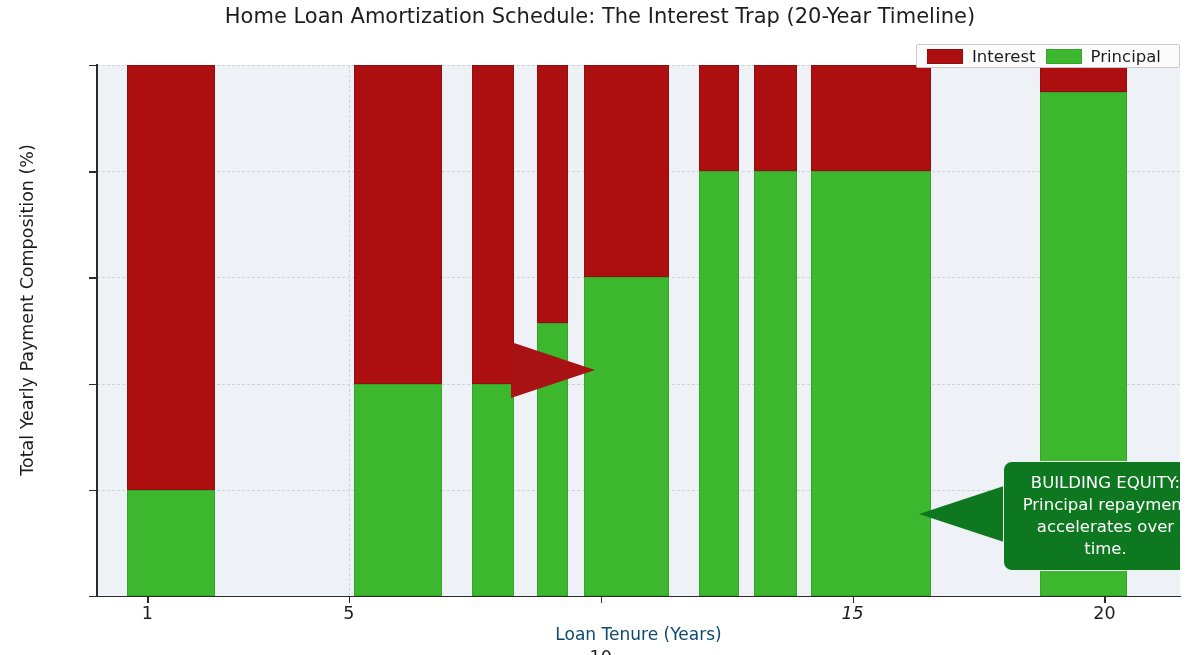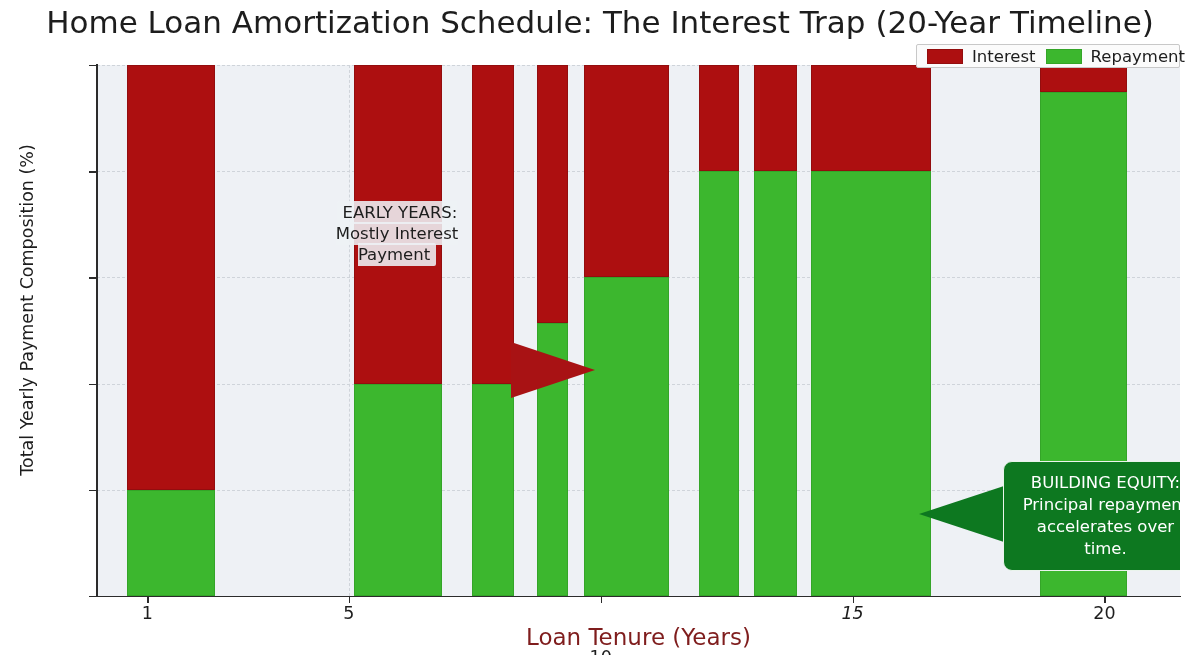--- a/index.html
+++ b/index.html
@@ -9,21 +9,21 @@
     font-family:"DejaVu Sans", sans-serif;
     overflow:hidden;
     position:relative;
   }
   #figure{position:absolute;left:0;top:0;width:1200px;height:655px;}
 
   
   #chart-title{
     position:absolute;left:0;top:4px;width:1200px;
     text-align:center;
-    font-size:31px;
+    font-size:21px;
     color:#1d1d1d;
     letter-spacing:0px;
     font-weight:400;
   }
 
   
   #plot-area{
     position:absolute;
     left:97px;top:65px;
     width:1083px;height:531px;
@@ -59,22 +59,22 @@
     transform:rotate(-90deg);
     transform-origin:center center;
     text-align:center;
     font-size:17.5px;
     color:#1d1d1d;
   }
   #xlabel{
     position:absolute;
     left:97px;top:624px;width:1083px;
     text-align:center;
-    font-size:23px;
-    color:#7f1d1d;
+    font-size:17px;
+    color:#0c4a6e;
   }
 
   
   .bar{position:absolute;bottom:0;box-sizing:border-box;}
   .seg{position:absolute;left:0;width:100%;box-sizing:border-box;}
   .seg-principal{background:#3cb72e;border:1px solid #34a528;bottom:0;}
   .seg-interest{background:#ad0f10;border:1px solid #930d0e;top:0;}
 
   
   #legend{
@@ -204,25 +204,20 @@
         <div class="bar" style="left: 714.276px; width: 119.382px; height: 531px;">
           <div class="seg seg-interest" style="height: 106.2px;"></div>
           <div class="seg seg-principal" style="height: 424.8px;"></div>
         </div>
         <div class="bar" style="left: 942.966px; width: 87.1437px; height: 531px;">
           <div class="seg seg-interest" style="height: 26.55px;"></div>
           <div class="seg seg-principal" style="height: 504.45px;"></div>
         </div>
       </div>
 
-    <div class="plain-annot" id="annot-early" style="left:215px;top:116px;width:170px;">
-      <span class="plain-annot-bg">EARLY YEARS:
-Mostly Interest
-Payment</span>
-    </div>
 
 
     <div class="callout-tail" id="tail-interest"></div>
 
     <div class="callout-tail" id="tail-equity"></div>
     <div class="callout" id="callout-equity">BUILDING EQUITY:
 Principal repayment
 accelerates over
 time.</div>
   </div>
@@ -254,17 +249,17 @@
   <div id="ylabel">Total Yearly Payment Composition (%)</div>
   <div id="xlabel">Loan Tenure (Years)</div>
 
   <div id="legend">
     <div class="legend-entry">
       <span class="legend-swatch sw-interest"></span>
       <span class="legend-text">Interest</span>
     </div>
     <div class="legend-entry">
       <span class="legend-swatch sw-principal"></span>
-      <span class="legend-text">Repayment</span>
+      <span class="legend-text">Principal</span>
     </div>
   </div>
 
 </div>
 
 </body></html>

